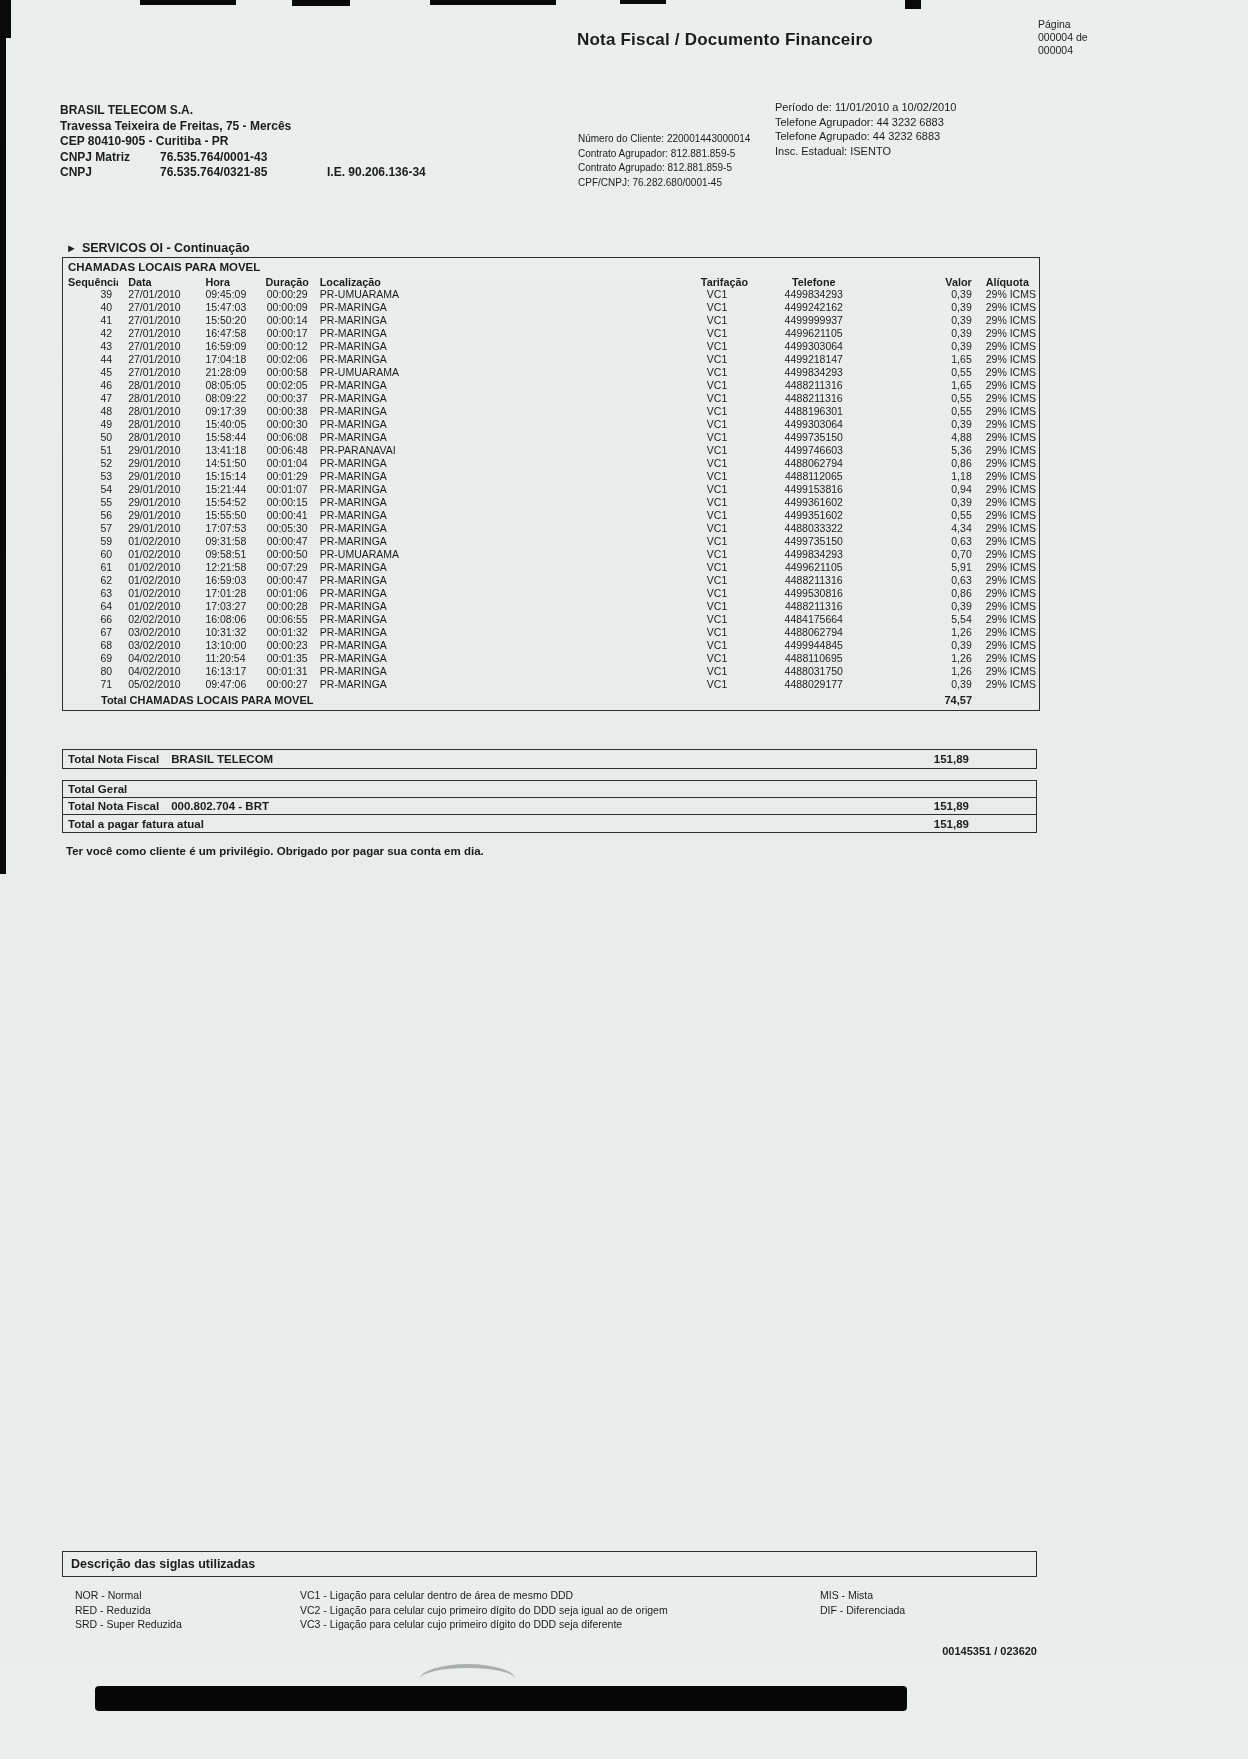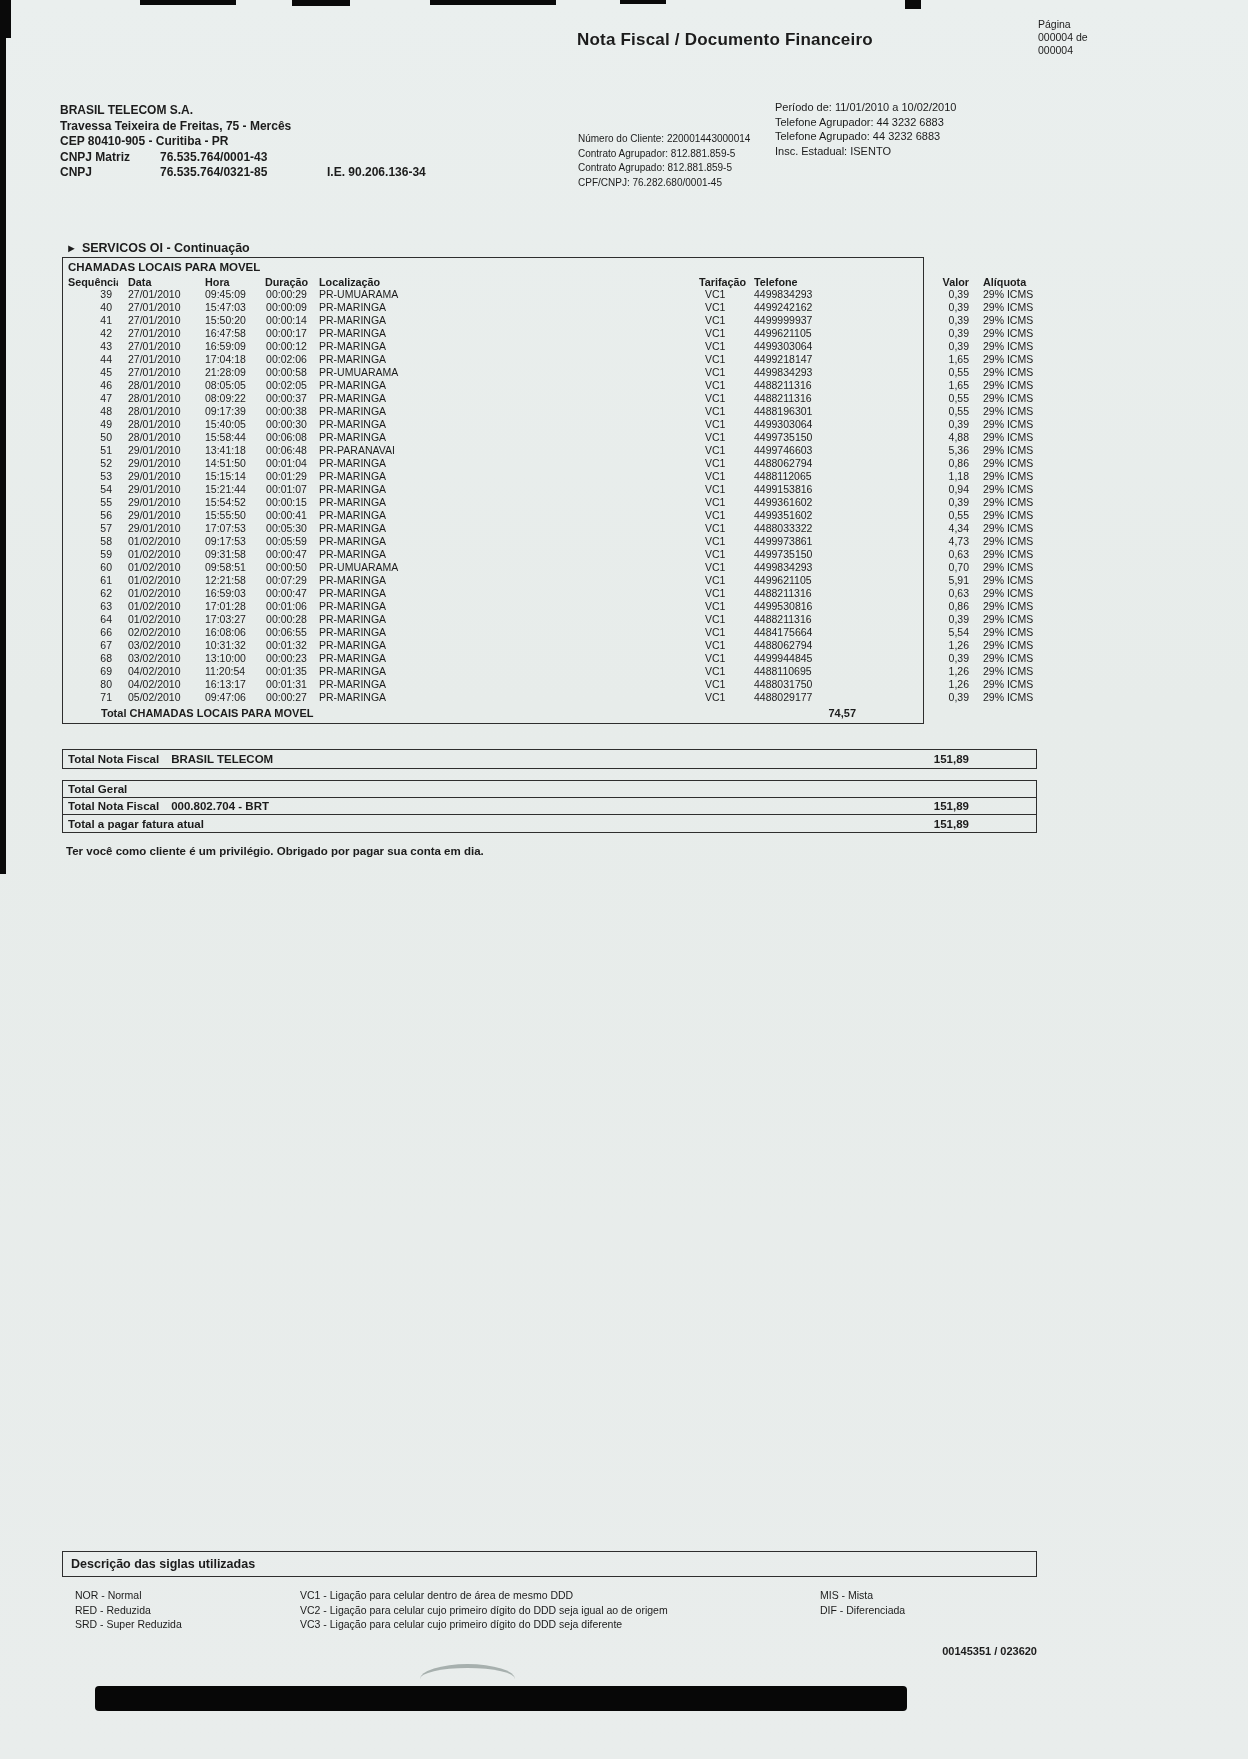--- a/index.html
+++ b/index.html
@@ -34,41 +34,41 @@
   .company .val { display: inline-block; width: 167px; }
 
   .client-left  { left: 578px; top: 100px; font-size: 10px; line-height: 14.5px; margin-top: 32px; }
   .client-right { left: 775px; top: 100px; font-size: 11px; line-height: 14.5px; }
 
   .section-header { left: 66px; top: 241px; font-size: 12.5px; font-weight: bold; }
   .section-header .marker { font-size: 11px; margin-right: 5px; }
 
   
   .table-box {
-    left: 62px; top: 257px; width: 862px;
+    left: 62px; top: 257px; width: 978px;
     border: 1px solid #2e2e2e;
   }
   .table-title { padding: 3px 0 1px 5px; font-size: 11.5px; font-weight: bold; }
   .calls-table { width: 100%; border-collapse: collapse; table-layout: fixed; }
   .calls-table th {
     font-size: 10.8px; font-weight: bold; text-align: left;
     height: 14px; vertical-align: bottom; padding: 0; white-space: nowrap; overflow: hidden;
   }
   .calls-table td {
     font-size: 10.5px; height: 13px; line-height: 13px;
     padding: 0; white-space: nowrap; overflow: hidden;
   }
   th.h0 { padding-left: 5px; }
   th.h1, td.c1 { padding-left: 10px; margin-top: 44px; }
   th.h2, td.c2 { padding-left: 9px; }
   th.h3, td.c3 { padding-left: 9px; text-align: center; }
   th.h4, td.c4 { padding-left: 8px; }
   th.h5 { padding-left: 20px; }
   td.c5 { padding-left: 26px; }
-  th.h6, td.c6 { text-align: left; }
+  th.h6, td.c6 { text-align: center; }
   th.h7, td.c7 { text-align: right; }
   th.h8, td.c8 { padding-left: 14px; }
   td.c0 { text-align: right; padding-right: 6px; }
   .box-total {
     display: flex; justify-content: space-between;
     padding: 3px 67px 4px 38px;
     font-size: 11px; font-weight: bold;
   }
 
   
@@ -385,31 +385,20 @@
             <td class="c1">29/01/2010</td>
             <td class="c2">17:07:53</td>
             <td class="c3">00:05:30</td>
             <td class="c4">PR-MARINGA</td>
             <td class="c5">VC1</td>
             <td class="c6">4488033322</td>
             <td class="c7">4,34</td>
             <td class="c8">29% ICMS</td>
           </tr>
           <tr>
-            <td class="c0">58</td>
-            <td class="c1">01/02/2010</td>
-            <td class="c2">09:17:53</td>
-            <td class="c3">00:05:59</td>
-            <td class="c4">PR-MARINGA</td>
-            <td class="c5">VC1</td>
-            <td class="c6">4499973861</td>
-            <td class="c7">4,73</td>
-            <td class="c8">29% ICMS</td>
-          </tr>
-          <tr>
             <td class="c0">59</td>
             <td class="c1">01/02/2010</td>
             <td class="c2">09:31:58</td>
             <td class="c3">00:00:47</td>
             <td class="c4">PR-MARINGA</td>
             <td class="c5">VC1</td>
             <td class="c6">4499735150</td>
             <td class="c7">0,63</td>
             <td class="c8">29% ICMS</td>
           </tr>

